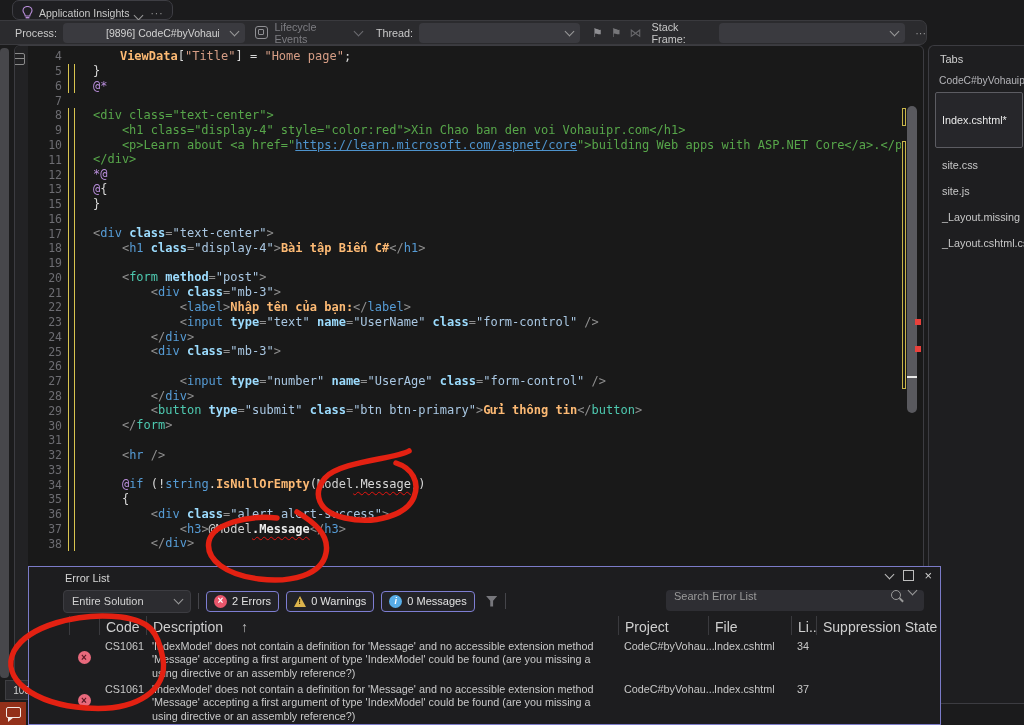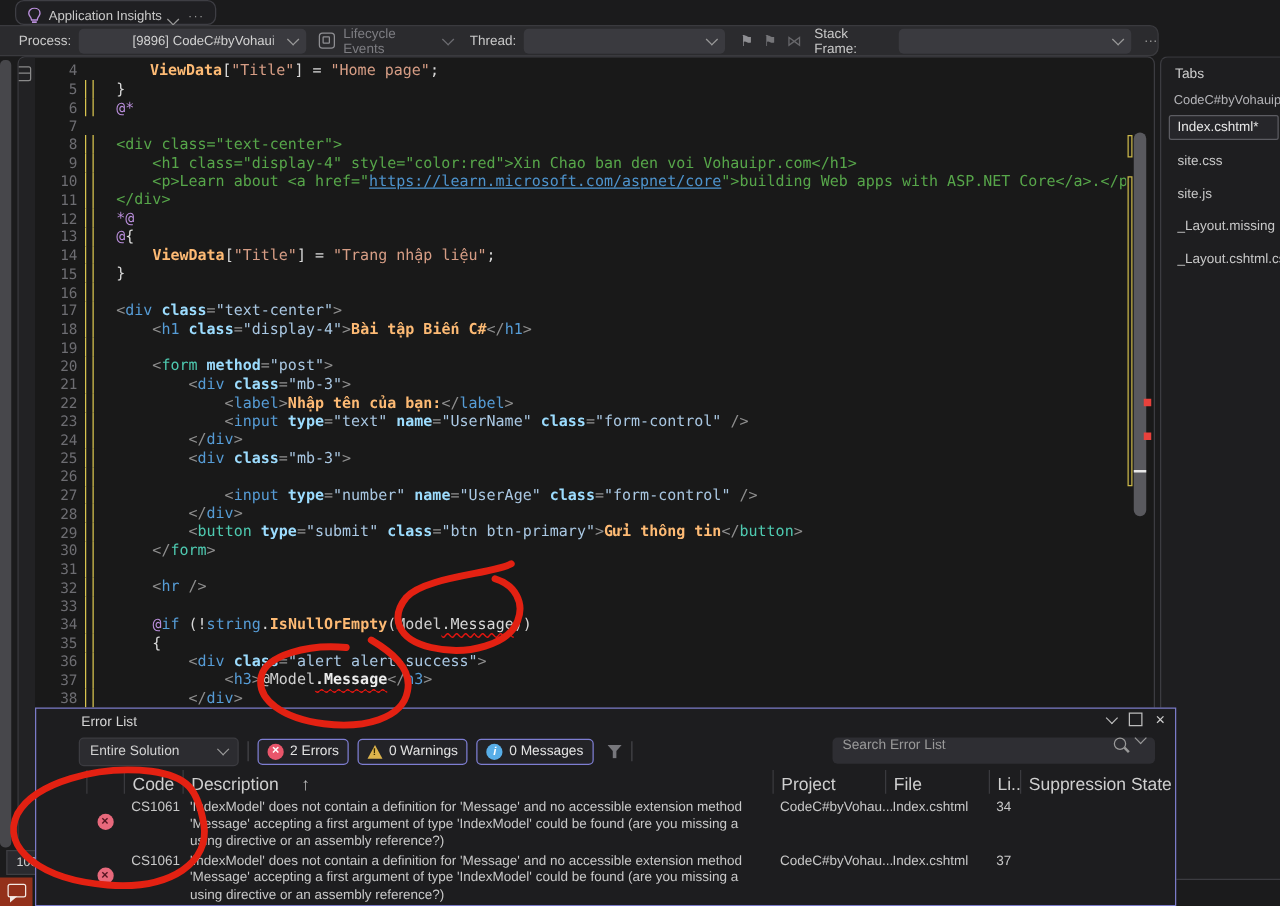--- a/index.html
+++ b/index.html
@@ -52,21 +52,21 @@
   .sb-ymark{width:4px;border:1px solid #c9b64a;box-sizing:border-box;}
   .sb-red{width:6px;height:6px;background:#e8413c;}
   .sb-caret{height:2px;background:#e8e8e8;}
 
   
   .sidebar{left:928px;top:45px;width:96px;height:657px;background:#1e1e20;border:1px solid #3c3c41;
            border-right:none;border-radius:6px 0 0 6px;overflow:hidden;font-size:10.8px;}
   .sb-title{padding:7px 0 8px 11px;color:#cfcfcf;font-size:11px;}
   .sb-group{padding:2px 0 4px 10px;color:#b4b4b8;font-size:10.3px;white-space:nowrap;}
   .sb-active{margin:2px 2px 4px 6px;border:1px solid #5c5c62;background:#26262a;border-radius:2px;
-             padding:3px 6px;color:#e8e8e8;white-space:nowrap;}
+             padding:21px 6px;color:#e8e8e8;white-space:nowrap;}
   .sbitem{padding:7px 0 7px 13px;color:#c8c8c8;white-space:nowrap;}
 
   
   .errpanel{left:28px;top:566px;width:913px;height:159px;background:#1d1d1f;border:1px solid #7b7bc8;
             box-sizing:border-box;overflow:hidden;font-size:11px;}
   .ep-title{position:absolute;left:36px;top:5px;color:#d6d6d6;}
   .ep-winbtns{position:absolute;right:8px;top:3px;display:flex;gap:10px;align-items:center;}
   .winbox{width:9px;height:9px;border:1.2px solid #bdbdbd;display:inline-block;}
   .xglyph{color:#cfcfcf;font-size:13px;line-height:10px;}
   .ep-toolbar{position:absolute;left:34px;top:23px;right:8px;height:22px;display:flex;align-items:center;gap:7px;}
@@ -197,25 +197,20 @@
           <span class="ln">12</span>
           <span class="chbar on"></span>
           <span class="ct" style="padding-left: 16px;"><span class="rz">*@</span></span>
         </div>
         <div class="cl">
           <span class="ln">13</span>
           <span class="chbar on"></span>
           <span class="ct" style="padding-left: 16px;"><span class="rz">@</span><span class="wh">{</span></span>
         </div>
         <div class="cl">
-          <span class="ln">14</span>
-          <span class="chbar on"></span>
-          <span class="ct" style="padding-left: 16px;"><span class="wh">    </span><span class="b">ViewData</span><span class="wh">[</span><span class="str">"Title"</span><span class="wh">] = </span><span class="str">"Trang nhập liệu"</span><span class="wh">;</span></span>
-        </div>
-        <div class="cl">
           <span class="ln">15</span>
           <span class="chbar on"></span>
           <span class="ct" style="padding-left: 16px;"><span class="wh">}</span></span>
         </div>
         <div class="cl">
           <span class="ln">16</span>
           <span class="chbar on"></span>
           <span class="ct" style="padding-left: 16px;"></span>
         </div>
         <div class="cl">

